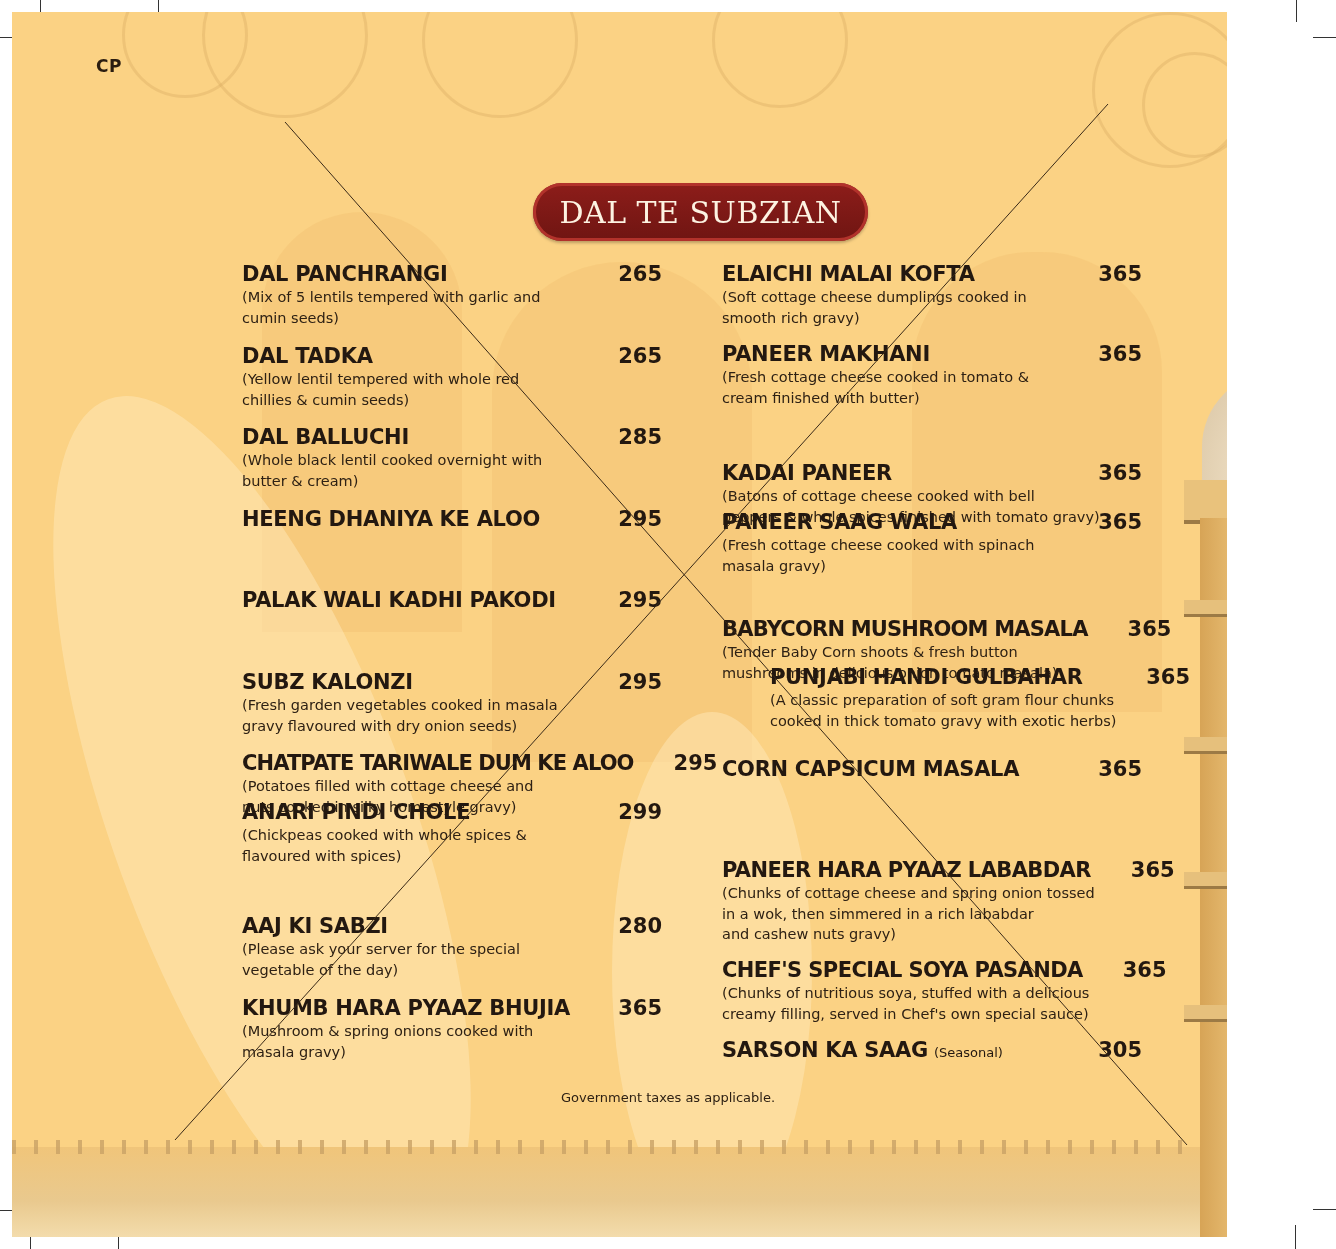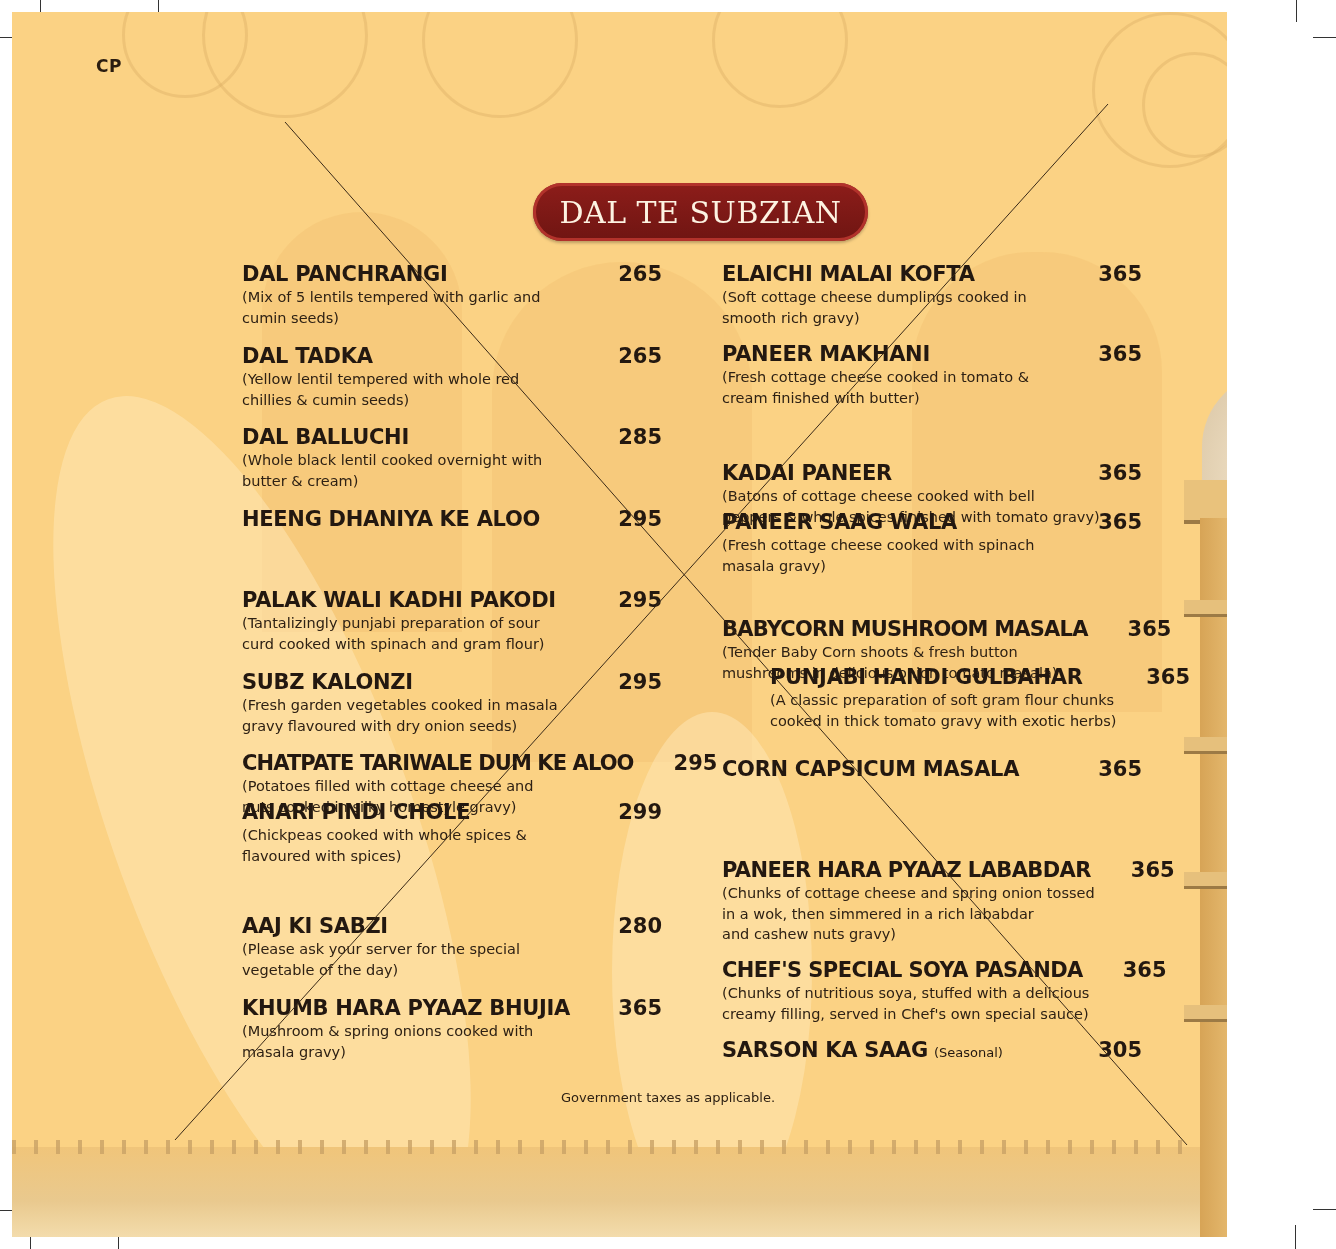--- a/index.html
+++ b/index.html
@@ -137,22 +137,20 @@
     <div class="row">
         <span class="name">HEENG DHANIYA KE ALOO</span>
         <span class="price">295</span>
       </div>
   </div>
   <div class="item" style="top:326px;">
     <div class="row">
         <span class="name">PALAK WALI KADHI PAKODI</span>
         <span class="price">295</span>
       </div>
-    <div class="desc">(Tantalizingly punjabi preparation of sour
-curd cooked with spinach and gram flour)</div>
   </div>
   <div class="item" style="top:408px;">
     <div class="row">
         <span class="name">SUBZ KALONZI</span>
         <span class="price">295</span>
       </div>
     <div class="desc">(Fresh garden vegetables cooked in masala
 gravy flavoured with dry onion seeds)</div>
   </div>
   <div class="item" style="top:489px;">

